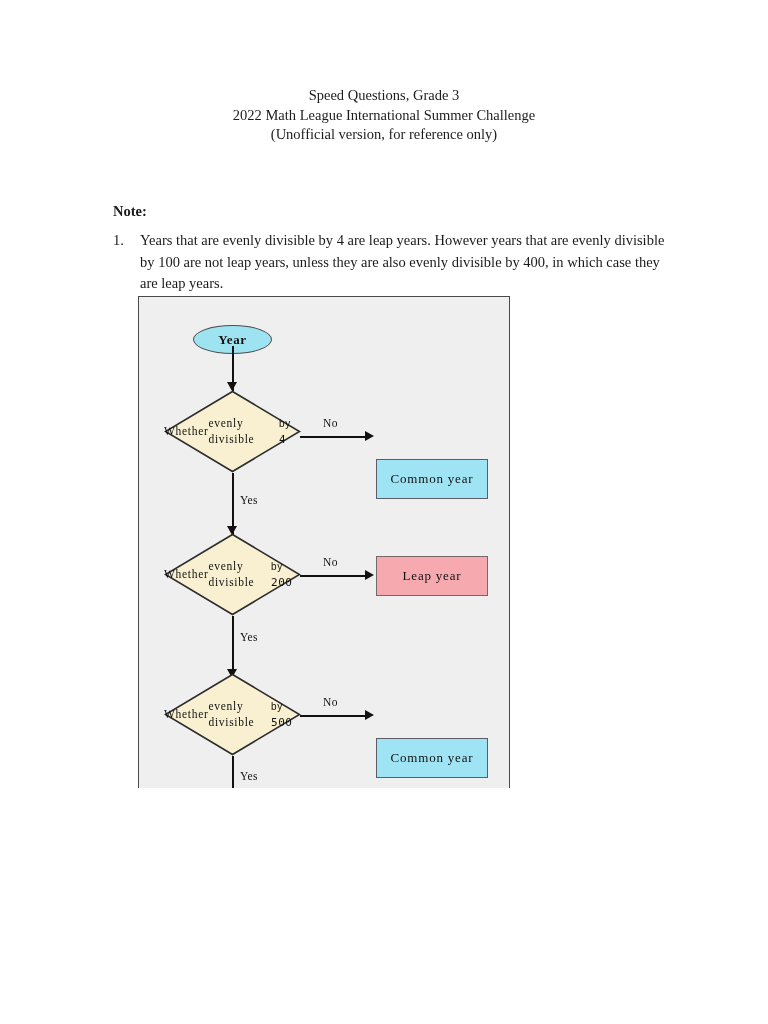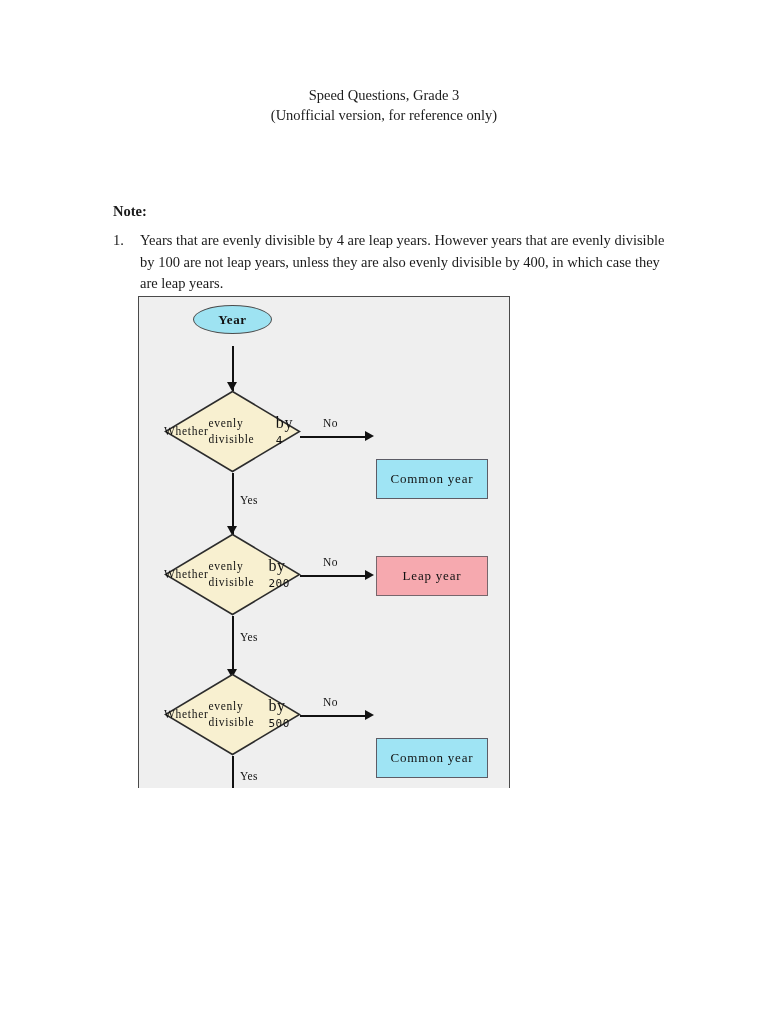--- a/index.html
+++ b/index.html
@@ -131,22 +131,22 @@
     letter-spacing: 0.7px;
     color: #111;
     pointer-events: none;
   }
   .diamond-label .l3 {
     font-family: "DejaVu Sans Mono", "Liberation Mono", monospace;
     font-size: 11px;
     letter-spacing: 0.5px;
   }
   .diamond-label .l3 .word {
-    font-family: Liberation Serif, serif;
-    font-size: 16px;
+    font-family: Liberation Sans, sans-serif;
+    font-size: 10px;
     letter-spacing: 0.7px;
   }
 
   
   .conn-v {
     position: absolute;
     width: 1.6px;
     background: #111;
   }
   .conn-h {
@@ -199,35 +199,36 @@
     color: #1c1c1c;
   }
 </style>
 </head>
 <body>
 
 <div class="page">
 
   <div class="doc-header">
     <div class="hline">Speed Questions, Grade 3</div>
+    <div class="hline">2022 Math League International Summer Challenge</div>
     <div class="hline">(Unofficial version, for reference only)</div>
   </div>
 
   <div class="note-block">
     <div class="note-label">Note:</div>
     <div class="note-item">
       <span class="note-marker">1.</span>
       <span class="note-text">Years that are evenly divisible by 4 are leap years. However years that are evenly divisible by 100 are not leap years, unless they are also evenly divisible by 400, in which case they are leap years.</span>
     </div>
   </div>
 
   <div class="flow-frame">
     <div class="flow-inner">
 
-      <div class="node node-oval" style="left:54px; top:8px; width:79px; height:29px;">
+      <div class="node node-oval" style="left:54px; top:28px; width:79px; height:29px;">
         <span>Year</span>
       </div>
 
       <div class="conn-v" style="left:93px; top:49px; height:45px;"></div>
       <div class="arrow-down" style="left:88px; top:85px;"></div>
 
       <div class="node-diamond" style="left:25px; top:93px; width:137px; height:83px;">
         <svg width="137" height="83" viewBox="0 0 137 83">
           <polygon points="68.5,1.5 135.5,41.5 68.5,81.5 1.5,41.5" fill="#f8f0d0" stroke="#2c2c2c" stroke-width="1.6"></polygon>
         </svg>

